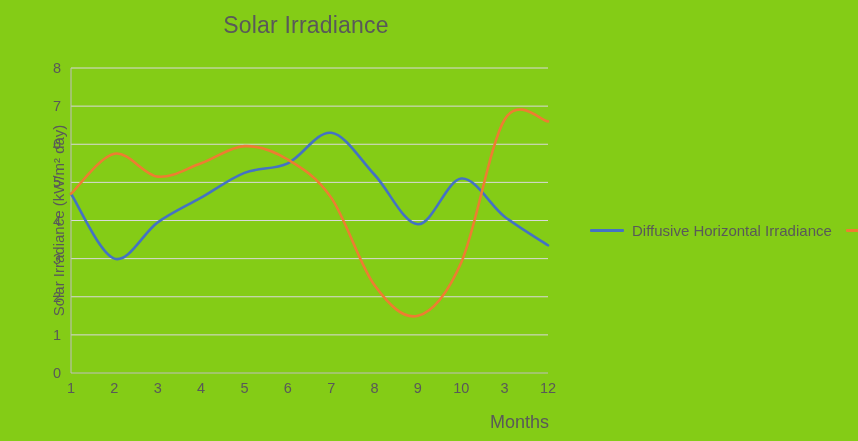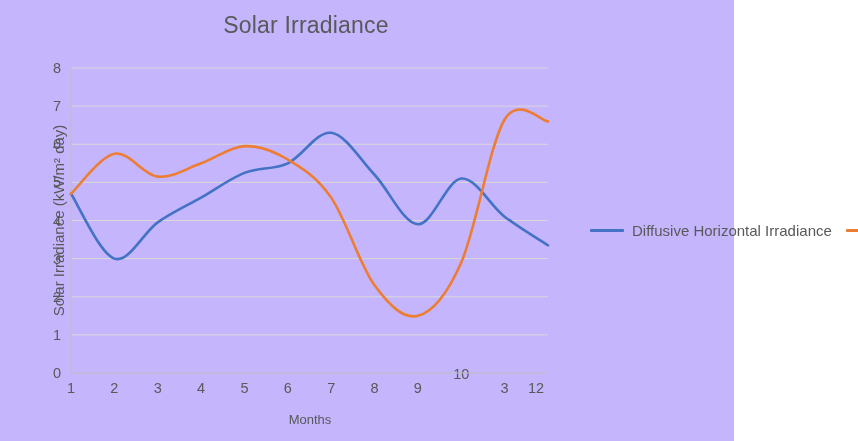--- a/index.html
+++ b/index.html
@@ -8,23 +8,23 @@
     background: #ffffff;
   }
   body {
     width: 858px;
     height: 441px;
     font-family: "Liberation Sans", sans-serif;
     overflow: hidden;
   }
   #chart-root {
     position: relative;
-    width: 734px;
+    width: 858px;
     height: 441px;
-    background: #c4b5fd;
+    background: #84cc16;
   }
   #chart-title {
     position: absolute;
     left: 0;
     top: 12px;
     width: 612px;
     text-align: center;
     font-size: 23px;
     color: #595959;
     font-family: "Liberation Sans", sans-serif;
@@ -45,22 +45,22 @@
     transform: rotate(-90deg);
     font-size: 15px;
     color: #595959;
     white-space: nowrap;
   }
   #x-axis-title {
     position: absolute;
     left: 71px;
     top: 412px;
     width: 478px;
-    text-align: center;
-    font-size: 13px;
+    text-align: right;
+    font-size: 18px;
     color: #595959;
   }
   .y-tick-label {
     position: absolute;
     width: 26px;
     text-align: right;
     font-size: 14.5px;
     color: #595959;
     line-height: 1;
   }
@@ -121,23 +121,23 @@
   <div id="x-tick-labels">
       <div class="x-tick-label" style="left: 51px; top: 381px;">1</div>
       <div class="x-tick-label" style="left: 94.3636px; top: 381px;">2</div>
       <div class="x-tick-label" style="left: 137.727px; top: 381px;">3</div>
       <div class="x-tick-label" style="left: 181.091px; top: 381px;">4</div>
       <div class="x-tick-label" style="left: 224.455px; top: 381px;">5</div>
       <div class="x-tick-label" style="left: 267.818px; top: 381px;">6</div>
       <div class="x-tick-label" style="left: 311.182px; top: 381px;">7</div>
       <div class="x-tick-label" style="left: 354.545px; top: 381px;">8</div>
       <div class="x-tick-label" style="left: 397.909px; top: 381px;">9</div>
-      <div class="x-tick-label" style="left: 441.273px; top: 367px;">10</div>
+      <div class="x-tick-label" style="left: 441.273px; top: 381px;">10</div>
       <div class="x-tick-label" style="left: 484.636px; top: 381px;">3</div>
-      <div class="x-tick-label" style="left: 516px; top: 381px;">12</div>
+      <div class="x-tick-label" style="left: 528px; top: 381px;">12</div>
     </div>
 
   <svg id="plot-svg" width="858" height="441">
     <g id="gridlines">
         <line x1="71" x2="548" y1="334.875" y2="334.875" stroke="#D9D9D9" stroke-width="1"></line>
         <line x1="71" x2="548" y1="296.75" y2="296.75" stroke="#D9D9D9" stroke-width="1"></line>
         <line x1="71" x2="548" y1="258.625" y2="258.625" stroke="#D9D9D9" stroke-width="1"></line>
         <line x1="71" x2="548" y1="220.5" y2="220.5" stroke="#D9D9D9" stroke-width="1"></line>
         <line x1="71" x2="548" y1="182.375" y2="182.375" stroke="#D9D9D9" stroke-width="1"></line>
         <line x1="71" x2="548" y1="144.25" y2="144.25" stroke="#D9D9D9" stroke-width="1"></line>

